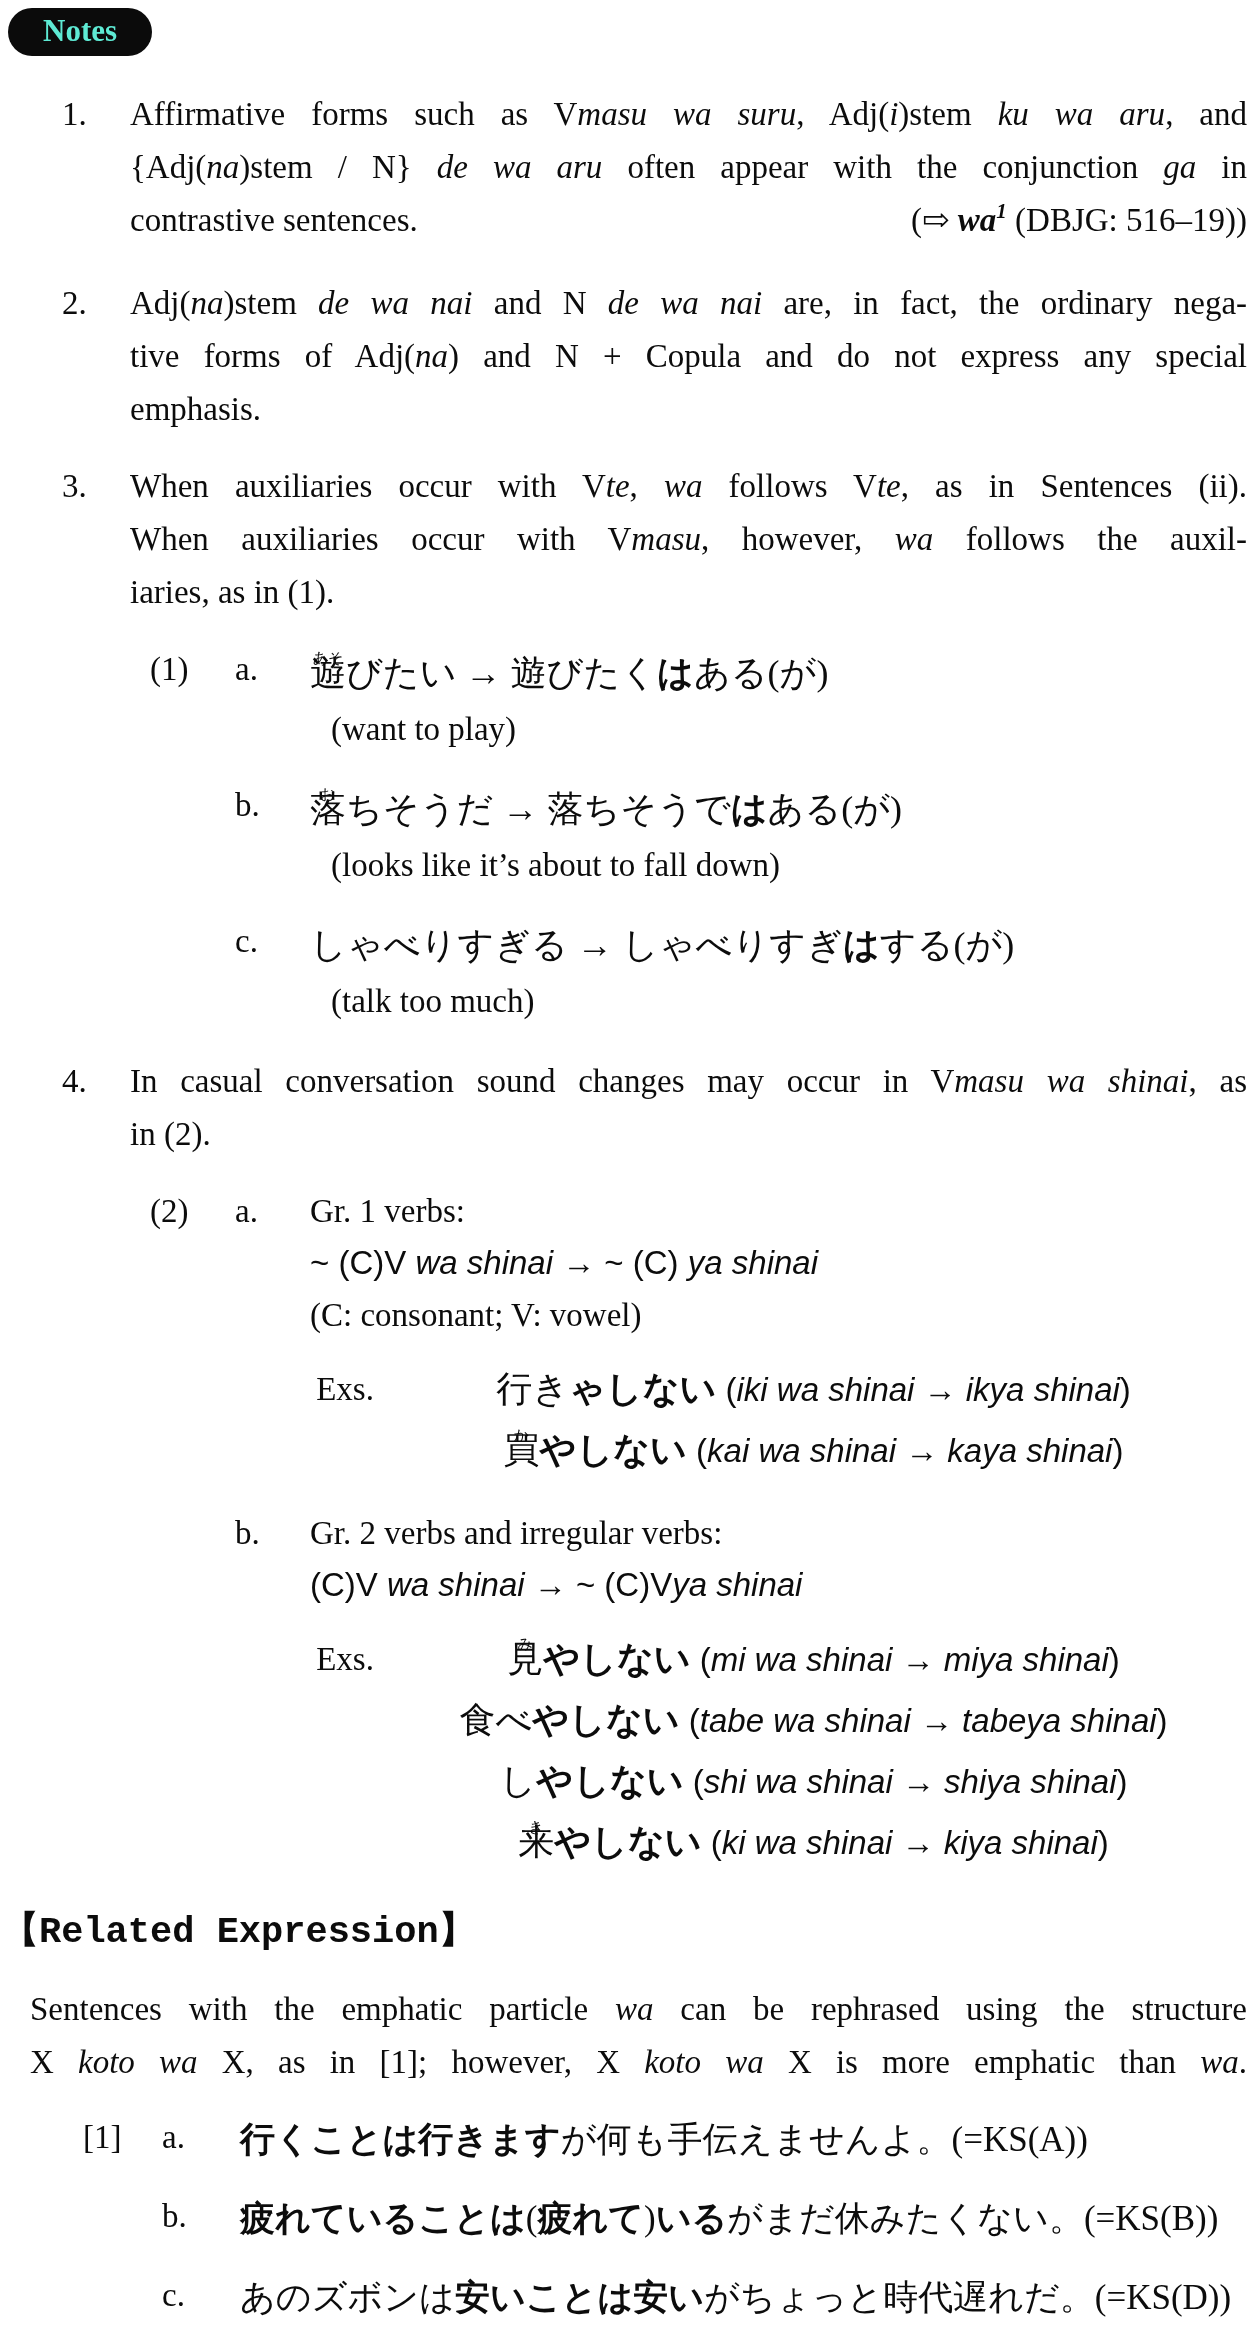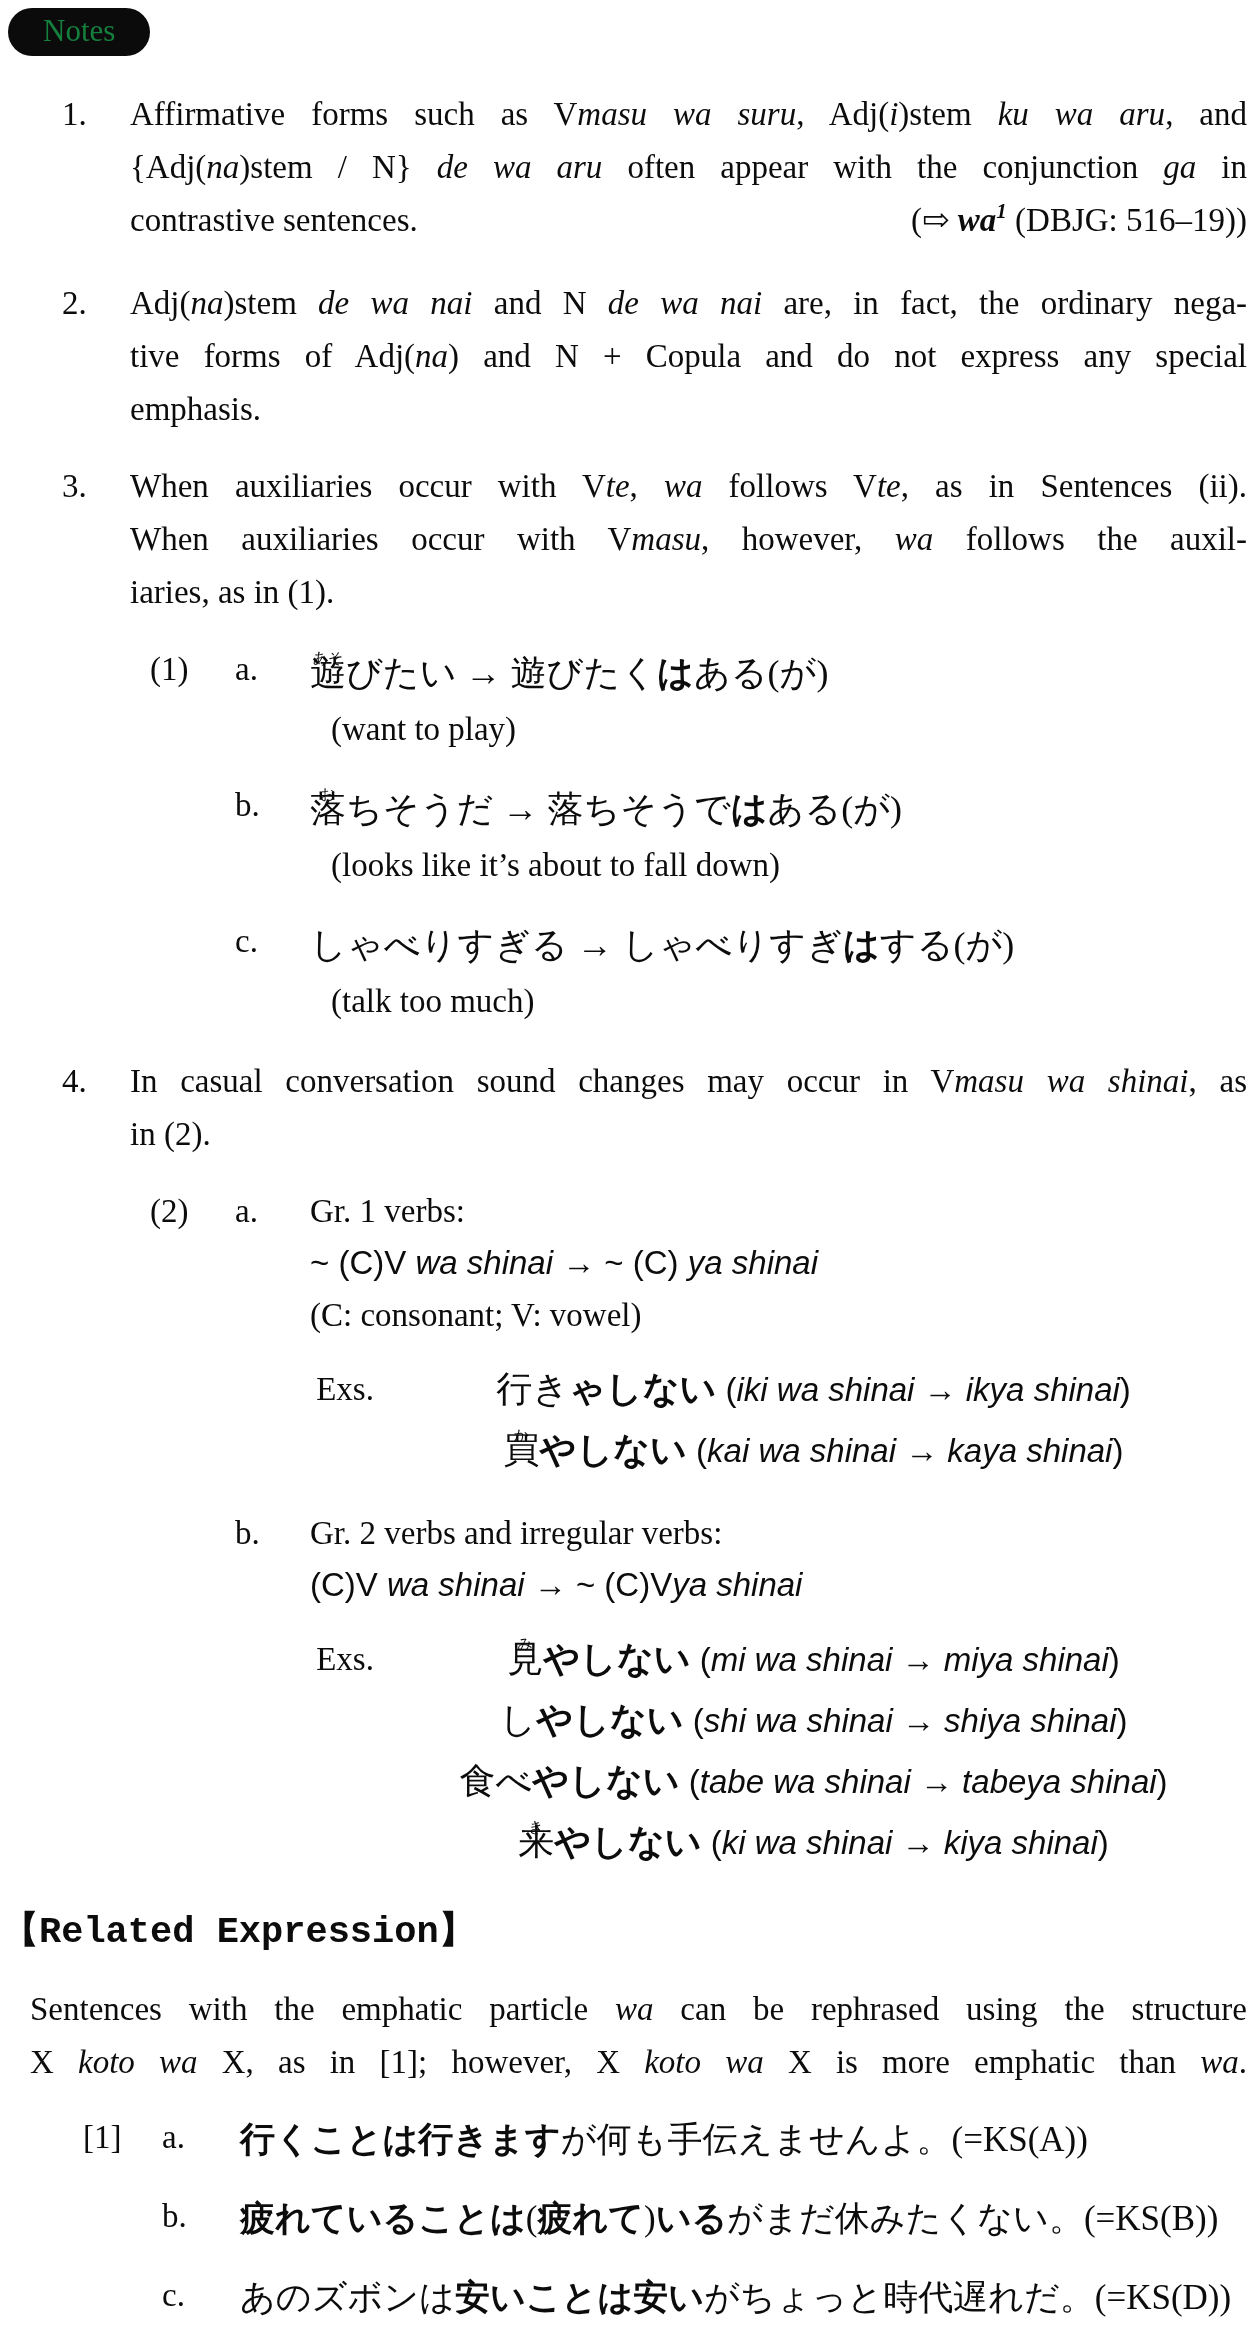--- a/index.html
+++ b/index.html
@@ -18,23 +18,23 @@
   .sf{font-family:"Liberation Sans","DejaVu Sans",sans-serif;}
   .jb{font-weight:700;font-family:"Liberation Sans","DejaVu Sans",sans-serif;}
   .sup{font-size:21px;position:relative;top:-13px;}
   .rb{position:relative;display:inline-block;}
   .rt{position:absolute;top:-15px;left:50%;transform:translateX(-50%);
       font-size:15px;font-weight:400;font-style:normal;
       font-family:"Liberation Serif","DejaVu Serif",serif;white-space:nowrap;}
   
   .badge{
     display:inline-block;margin:2px 0 0 8px;
-    background:#0b0b0b;color:#15803d;
+    background:#0b0b0b;color:#5eead4;
     border-radius:27px;padding:5px 35px 7px 35px;
-    font-size:31px;font-weight:400;
+    font-size:31px;font-weight:700;
   }
   
   .note{display:grid;grid-template-columns:68px 1fr;margin-left:62px;}
   .note-num{font-size:33px;line-height:53px;}
   .line{font-size:33px;line-height:53px;}
   .jl{text-align:justify;text-align-last:justify;}
   .split{display:flex;justify-content:space-between;align-items:baseline;}
   
   .exrow{display:grid;grid-template-columns:85px 75px 1fr;margin-left:150px;}
   .exlabel,.exletter{font-size:33px;line-height:53px;}
@@ -148,22 +148,22 @@
   <div class="exrow" style="margin-top:26px;">
     <div class="exlabel"></div>
     <div class="exletter">b.</div>
     <div>
       <div class="tline">Gr. 2 verbs and irregular verbs:</div>
       <div class="tline"><span class="sf">(C)V </span><span class="it sf">wa shinai</span><span class="sf"> → ~ (C)V</span><span class="it sf">ya shinai</span></div>
       <div class="exs-row" style="margin-top:18px;">
         <div class="exs-label">Exs.</div>
         <div>
           <div class="jline"><span class="rb">見<span class="rt">み</span></span><span class="jb">やしない</span><span class="sf"> (</span><span class="it sf">mi wa shinai</span><span class="sf"> → </span><span class="it sf">miya shinai</span><span class="sf">)</span></div>
+          <div class="jline"><span>食べ</span><span class="jb">やしない</span><span class="sf"> (</span><span class="it sf">tabe wa shinai</span><span class="sf"> → </span><span class="it sf">tabeya shinai</span><span class="sf">)</span></div>
           <div class="jline"><span>し</span><span class="jb">やしない</span><span class="sf"> (</span><span class="it sf">shi wa shinai</span><span class="sf"> → </span><span class="it sf">shiya shinai</span><span class="sf">)</span></div>
-          <div class="jline"><span>食べ</span><span class="jb">やしない</span><span class="sf"> (</span><span class="it sf">tabe wa shinai</span><span class="sf"> → </span><span class="it sf">tabeya shinai</span><span class="sf">)</span></div>
           <div class="jline"><span class="rb">来<span class="rt">き</span></span><span class="jb">やしない</span><span class="sf"> (</span><span class="it sf">ki wa shinai</span><span class="sf"> → </span><span class="it sf">kiya shinai</span><span class="sf">)</span></div>
         </div>
       </div>
     </div>
   </div>
 
   
   <div class="re-header">【Related Expression】</div>
 
   <div class="re-par">

